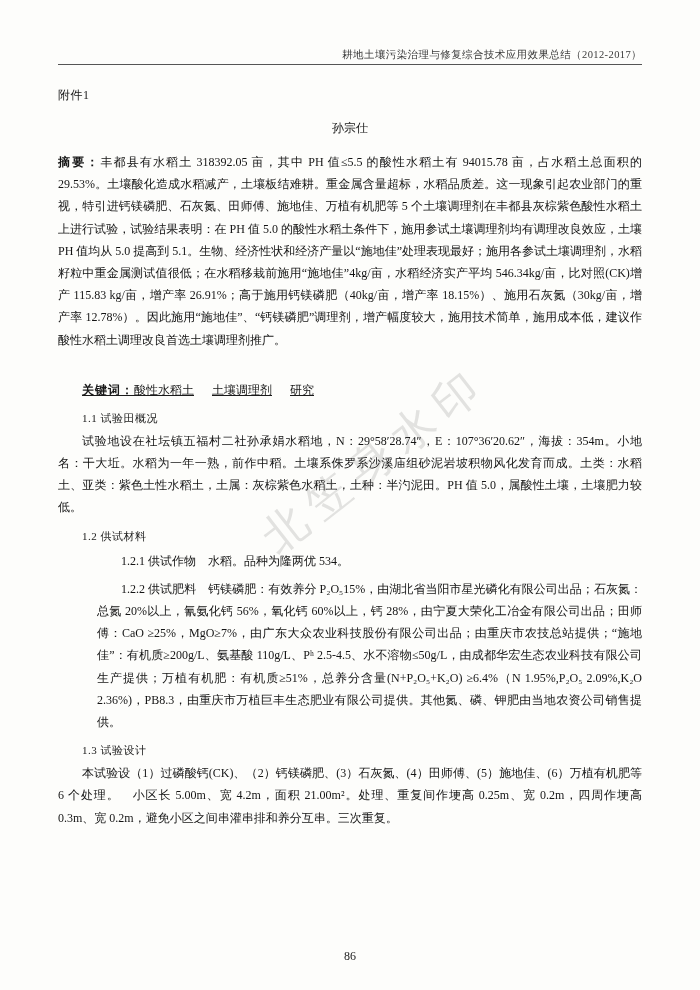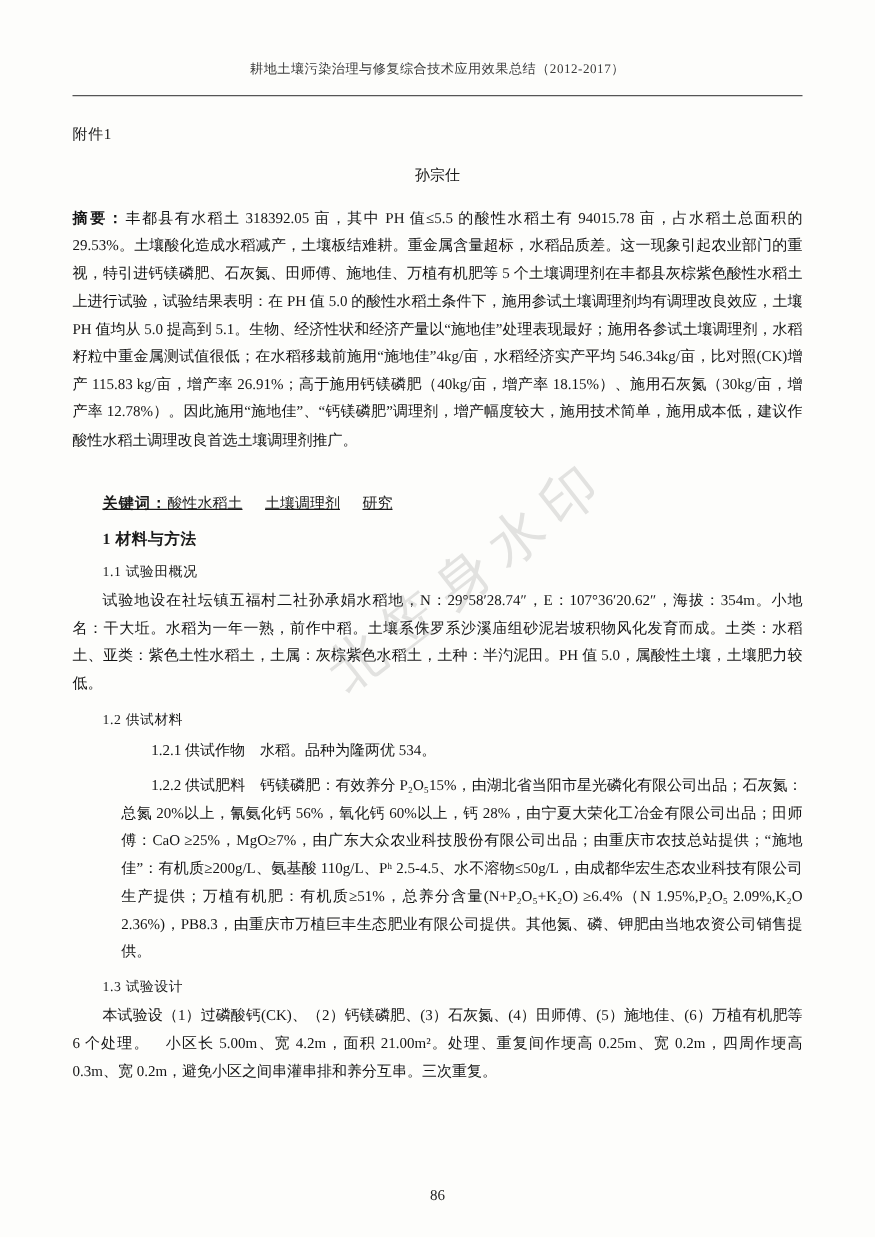--- a/index.html
+++ b/index.html
@@ -17,25 +17,25 @@
   }
   .page {
     position: relative;
     width: 700px;
     height: 990px;
     background: #fdfdfb;
     box-sizing: border-box;
     padding: 40px 58px 30px 58px;
   }
   .running-head {
-    text-align: center;
+    text-align: right;
     font-size: 10.5px;
     color: #3a3a3a;
     letter-spacing: 0.4px;
-    padding-bottom: 14px;
+    padding-bottom: 2px;
     border-bottom: 1px solid #555;
     margin: 8px 0 0 0;
     font-family: "Liberation Serif", "DejaVu Serif", serif;
   }
   .attachment-label {
     margin-top: 22px;
     font-size: 12px;
     color: #1a1a1a;
     letter-spacing: 0.5px;
   }
@@ -148,21 +148,20 @@
   <div class="doc-author">孙宗仕</div>
 
   <div class="abstract">
     <span class="lead">摘要：</span><span>丰都县有水稻土 318392.05 亩，其中 PH 值≤5.5 的酸性水稻土有 94015.78 亩，占水稻土总面积的 29.53%。土壤酸化造成水稻减产，土壤板结难耕。重金属含量超标，水稻品质差。这一现象引起农业部门的重视，特引进钙镁磷肥、石灰氮、田师傅、施地佳、万植有机肥等 5 个土壤调理剂在丰都县灰棕紫色酸性水稻土上进行试验，试验结果表明：在 PH 值 5.0 的酸性水稻土条件下，施用参试土壤调理剂均有调理改良效应，土壤 PH 值均从 5.0 提高到 5.1。生物、经济性状和经济产量以“施地佳”处理表现最好；施用各参试土壤调理剂，水稻籽粒中重金属测试值很低；在水稻移栽前施用“施地佳”4kg/亩，水稻经济实产平均 546.34kg/亩，比对照(CK)增产 115.83 kg/亩，增产率 26.91%；高于施用钙镁磷肥（40kg/亩，增产率 18.15%）、施用石灰氮（30kg/亩，增产率 12.78%）。因此施用“施地佳”、“钙镁磷肥”调理剂，增产幅度较大，施用技术简单，施用成本低，建议作酸性水稻土调理改良首选土壤调理剂推广。</span>
   </div>
 
   <div class="keywords">
     <span class="lead">关键词：</span><span class="kw-item">酸性水稻土</span><span class="kw-item">土壤调理剂</span><span class="kw-item">研究</span>
   </div>
 
-  <h2 class="section">1 材料与方法</h2>
 
   <h3 class="subsection">1.1 试验田概况</h3>
   <p class="para">试验地设在社坛镇五福村二社孙承娟水稻地，N：29°58′28.74″，E：107°36′20.62″，海拔：354m。小地名：干大坵。水稻为一年一熟，前作中稻。土壤系侏罗系沙溪庙组砂泥岩坡积物风化发育而成。土类：水稻土、亚类：紫色土性水稻土，土属：灰棕紫色水稻土，土种：半汋泥田。PH 值 5.0，属酸性土壤，土壤肥力较低。</p>
 
   <h3 class="subsection">1.2 供试材料</h3>
   <p class="para sub">1.2.1 供试作物　水稻。品种为隆两优 534。</p>
   <p class="para sub">1.2.2 供试肥料　钙镁磷肥：有效养分 P₂O₅15%，由湖北省当阳市星光磷化有限公司出品；石灰氮：总氮 20%以上，氰氨化钙 56%，氧化钙 60%以上，钙 28%，由宁夏大荣化工冶金有限公司出品；田师傅：CaO ≥25%，MgO≥7%，由广东大众农业科技股份有限公司出品；由重庆市农技总站提供；“施地佳”：有机质≥200g/L、氨基酸 110g/L、Pʰ 2.5-4.5、水不溶物≤50g/L，由成都华宏生态农业科技有限公司生产提供；万植有机肥：有机质≥51%，总养分含量(N+P₂O₅+K₂O) ≥6.4%（N 1.95%,P₂O₅ 2.09%,K₂O 2.36%)，PB8.3，由重庆市万植巨丰生态肥业有限公司提供。其他氮、磷、钾肥由当地农资公司销售提供。</p>
 
   <h3 class="subsection">1.3 试验设计</h3>
   <p class="para">本试验设（1）过磷酸钙(CK)、（2）钙镁磷肥、(3）石灰氮、(4）田师傅、(5）施地佳、(6）万植有机肥等 6 个处理。　小区长 5.00m、宽 4.2m，面积 21.00m²。处理、重复间作埂高 0.25m、宽 0.2m，四周作埂高 0.3m、宽 0.2m，避免小区之间串灌串排和养分互串。三次重复。</p>

